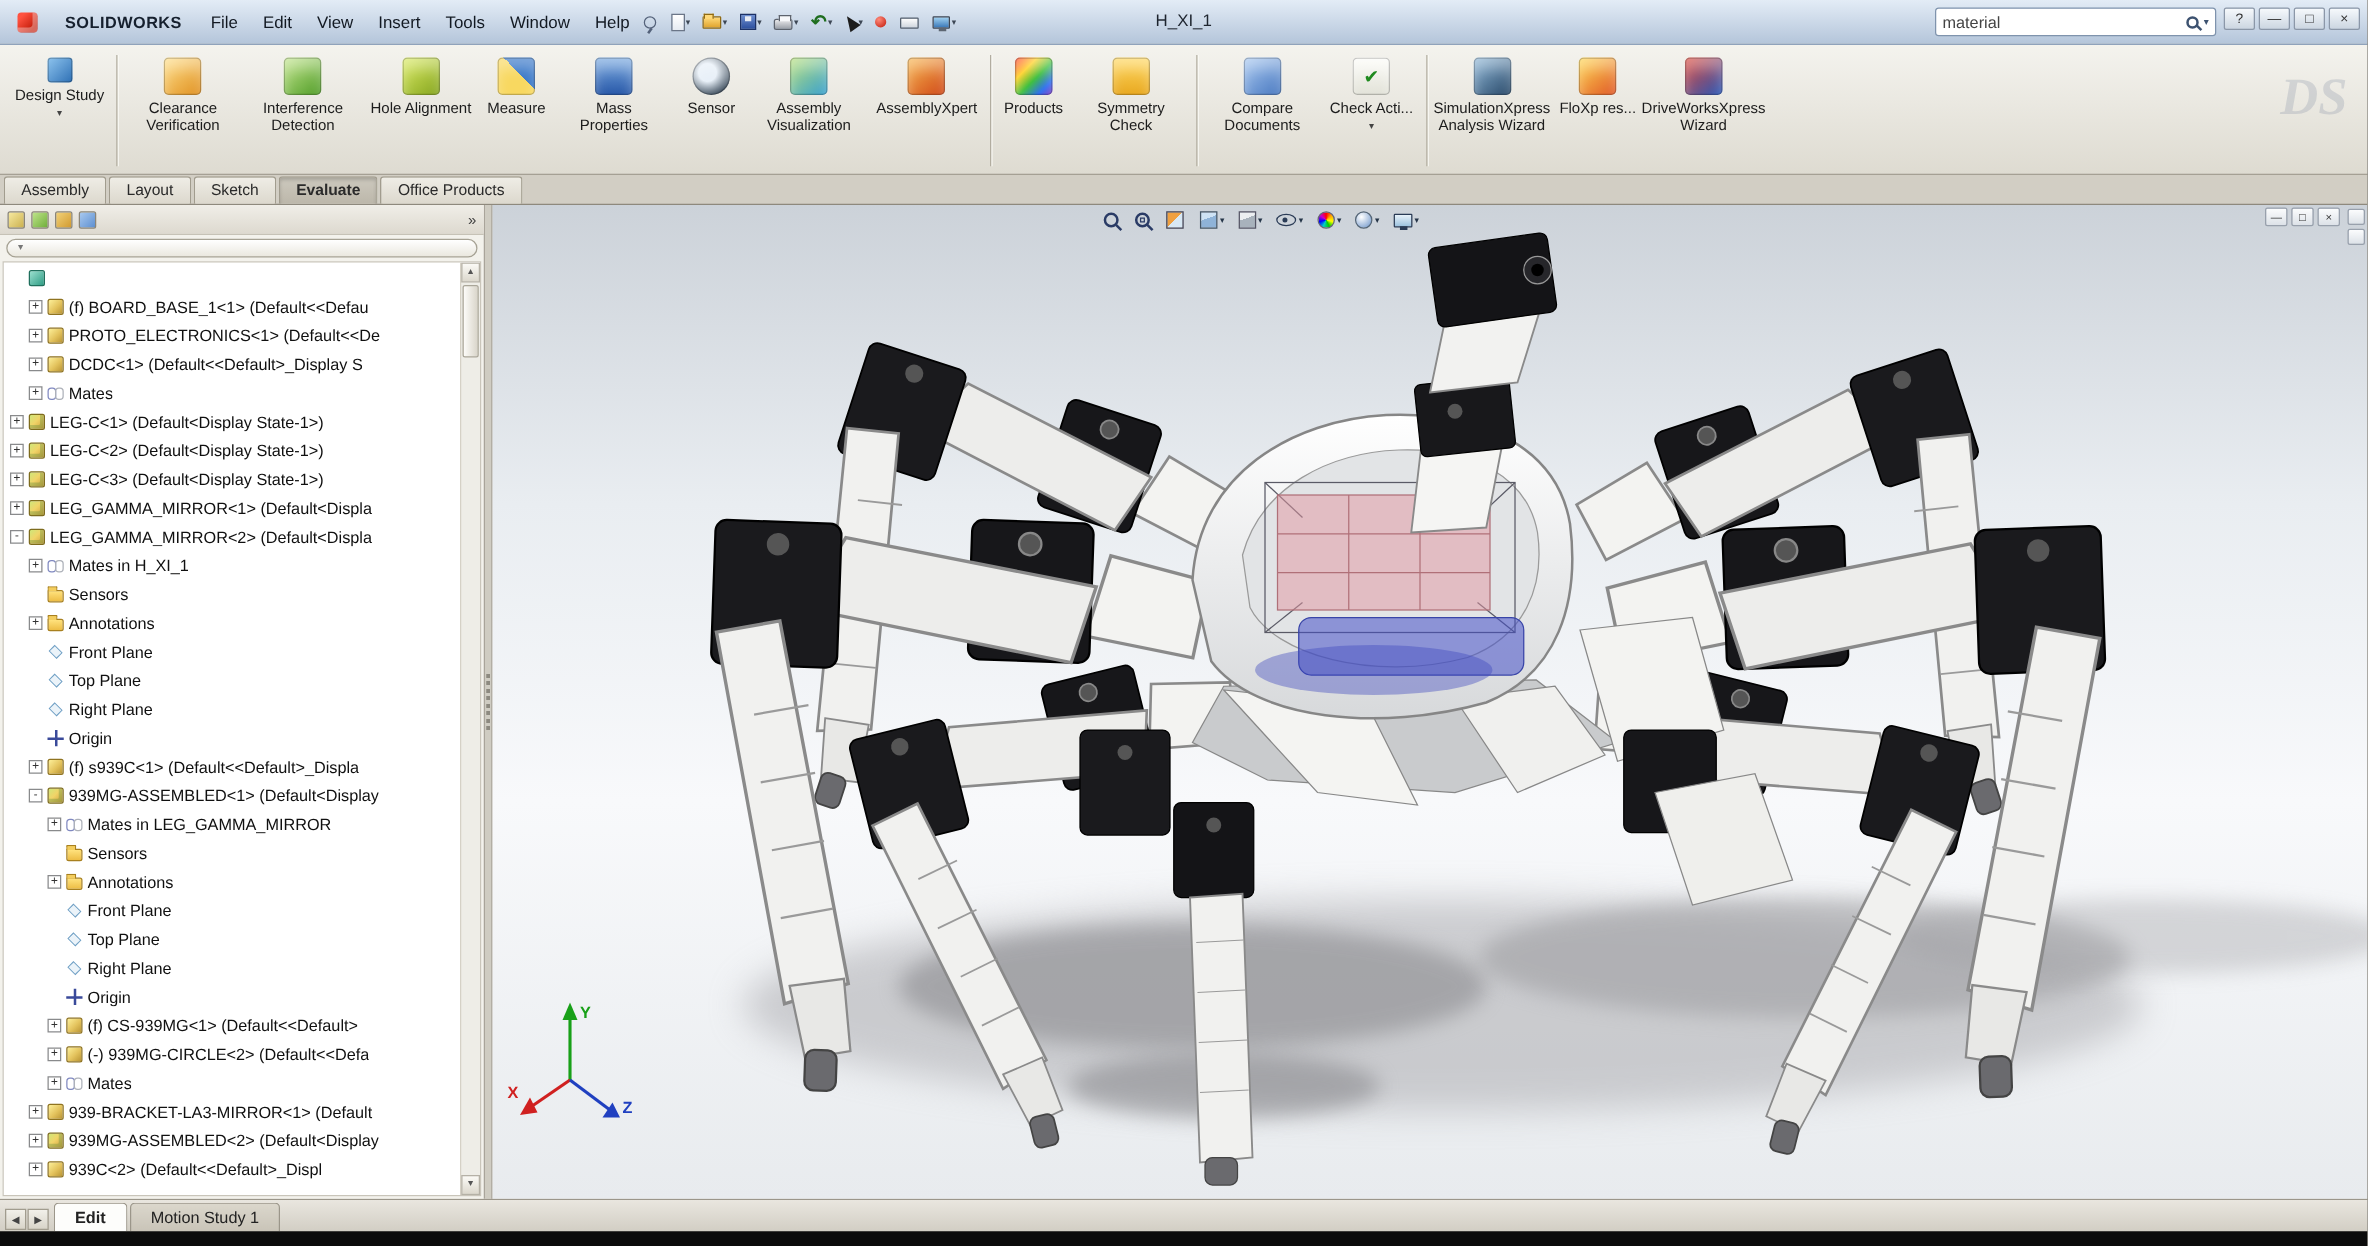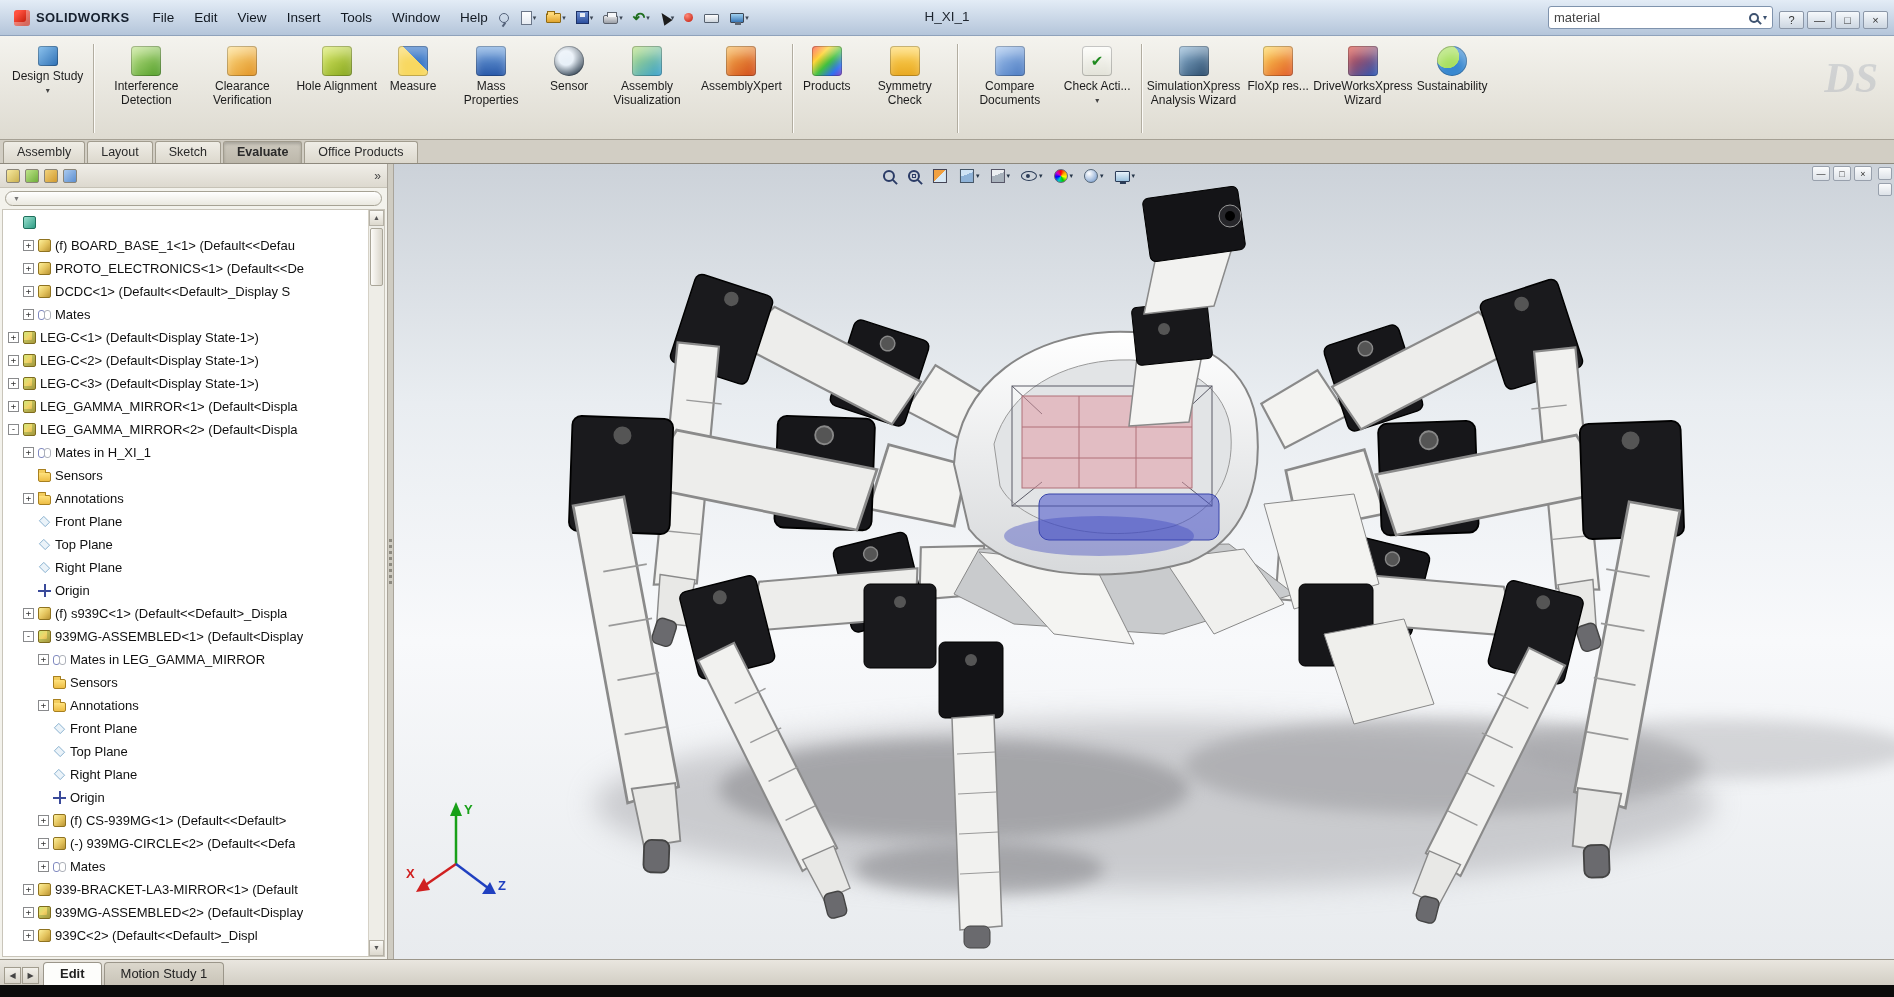--- a/index.html
+++ b/index.html
@@ -2,21 +2,21 @@
 <html><head>
 <meta charset="utf-8">
 <style>
   *{margin:0;padding:0;box-sizing:border-box}
   html,body{width:1894px;height:997px;overflow:hidden;background:#222}
   body{font-family:"Liberation Sans","DejaVu Sans",sans-serif;font-size:13px;color:#1a1a1a}
   .app{width:1894px;height:997px;display:flex;flex-direction:column;background:#d6d2c8}
 
   
   .titlebar{height:36px;background:linear-gradient(#e3ecf6,#b4c5da);border-bottom:1px solid #8fa2bb;display:flex;align-items:center;padding:0 6px;position:relative;flex:0 0 auto}
-  .logo{display:flex;align-items:center;gap:6px;padding:0 8px;font-weight:bold;font-size:13px;letter-spacing:.4px;color:#16202e}
+  .logo{display:flex;align-items:center;gap:22px;padding:0 8px;font-weight:bold;font-size:13px;letter-spacing:.4px;color:#16202e}
   .lmark{width:16px;height:16px;border-radius:3px;background:linear-gradient(135deg,#ff5240 20%,#c01a08 80%);box-shadow:inset -4px -4px 0 rgba(255,255,255,.35)}
   .menus{display:flex;gap:2px;margin-left:6px}
   .menu-item{padding:4px 9px;border-radius:2px;color:#121922;font-size:13.5px;cursor:default}
   .pin{width:10px;height:10px;border:1.6px solid #54627a;border-radius:50%;position:relative;margin:0 8px 0 2px}
   .pin::after{content:"";position:absolute;left:3px;top:8px;width:1.6px;height:5px;background:#54627a;transform:rotate(35deg)}
   .ttools{display:flex;align-items:center;gap:2px}
   .tbtn{display:flex;align-items:center;gap:1px;background:transparent;border:1px solid transparent;border-radius:2px;padding:1px 3px;cursor:default}
   .tarr{font-size:7px;color:#3c4654}
   .ti{position:relative;display:inline-block}
   .ti i{font-style:normal}
@@ -27,21 +27,21 @@
   .ti-save::before{content:"";position:absolute;top:1px;left:3px;right:3px;height:4px;background:#e8ecf4}
   .ti-print{background:linear-gradient(#e8e8ea,#9ba0a8);border:1px solid #5d636d;width:15px;height:9px;border-radius:2px;margin-top:3px}
   .ti-print::before{content:"";position:absolute;top:-4px;left:3px;width:8px;height:4px;background:#f7f8fa;border:1px solid #5d636d;border-bottom:none}
   .ti-undo{color:#1f6e1f;font-size:15px;line-height:15px;font-weight:bold}
   .ti-cursor{width:0;height:0;border-left:5px solid transparent;border-right:5px solid transparent;border-bottom:12px solid #1c1c1c;transform:rotate(-35deg)}
   .ti-dot{width:9px;height:9px;border-radius:50%;background:radial-gradient(circle at 35% 30%,#ff8a7a,#c01808)}
   .ti-kb{width:15px;height:9px;border:1px solid #55606e;background:linear-gradient(#fdfdfd,#cfd6de);border-radius:1px;margin-top:2px}
   .ti-mon{width:14px;height:10px;border:1px solid #3c4654;background:linear-gradient(#9fd0f0,#3a78b8);border-radius:1px}
   .ti-mon::after{content:"";position:absolute;bottom:-3px;left:4px;width:6px;height:3px;background:#5d6672}
   .doc-title{position:absolute;left:50%;transform:translateX(-50%);top:9px;font-size:13.5px;color:#1d242e}
-  .tb-right{margin-left:auto;display:flex;align-items:flex-end;gap:6px}
+  .tb-right{margin-left:auto;display:flex;align-items:flex-start;gap:6px}
   .search{display:flex;align-items:center;background:#fff;border:1px solid #7f93ad;border-radius:3px;height:23px;padding:0 5px;width:225px}
   .search input{border:none;outline:none;flex:1;font-size:13px;color:#444;background:transparent;font-family:inherit}
   .mag{width:10px;height:10px;border:2px solid #3d5270;border-radius:50%;position:relative;flex:0 0 auto}
   .mag::after{content:"";position:absolute;width:6px;height:2px;background:#3d5270;transform:rotate(45deg);right:-5px;bottom:-2px}
   .sarr{font-size:8px;color:#3d5270;margin-left:4px}
   .winbtns{display:flex;gap:3px;align-items:center}
   .wbtn{width:25px;height:18px;border:1px solid #8b97a8;background:linear-gradient(#f6f9fc,#ccd6e1);font-size:11px;line-height:15px;text-align:center;border-radius:2px;color:#333;cursor:default}
 
   
   .ribbon{height:104px;background:linear-gradient(#f4f3ee,#dedbd1);border-bottom:1px solid #a5a094;display:flex;align-items:stretch;padding:3px 6px 1px 6px;position:relative;flex:0 0 auto}
@@ -231,32 +231,32 @@
   <div class="ribbon">
     <div class="rbtn">
       <span class="ric ric-study"></span>
       <span class="rlabel">Design Study</span>
       <span class="rarrow">▾</span>
     </div>
     <div class="vsep"></div>
     <div class="rbuttons">
 
         <div class="rbtn">
+          <span class="ric ric-clear">
+            <i class="rglyph"></i>
+          </span>
+          <span class="rlabel">Clearance Verification</span>
+          <span class="rarrow"></span>
+        </div>
+
+        <div class="rbtn">
           <span class="ric ric-interf">
             <i class="rglyph"></i>
           </span>
           <span class="rlabel">Interference Detection</span>
-          <span class="rarrow"></span>
-        </div>
-
-        <div class="rbtn">
-          <span class="ric ric-clear">
-            <i class="rglyph"></i>
-          </span>
-          <span class="rlabel">Clearance Verification</span>
           <span class="rarrow"></span>
         </div>
 
         <div class="rbtn">
           <span class="ric ric-hole">
             <i class="rglyph"></i>
           </span>
           <span class="rlabel">Hole Alignment</span>
           <span class="rarrow"></span>
         </div>
@@ -351,27 +351,20 @@
         </div>
 
         <div class="rbtn">
           <span class="ric ric-dwx">
             <i class="rglyph"></i>
           </span>
           <span class="rlabel">DriveWorksXpress Wizard</span>
           <span class="rarrow"></span>
         </div>
 
-        <div class="rbtn">
-          <span class="ric ric-sust">
-            <i class="rglyph"></i>
-          </span>
-          <span class="rlabel">Sustainability</span>
-          <span class="rarrow"></span>
-        </div>
       </div>
     <span class="watermark">DS</span>
   </div>
 
   <div class="tabbar">
 
   <span class="ctab">Assembly</span>
       <span class="ctab">Layout</span>
       <span class="ctab">Sketch</span>
       <span class="ctab active">Evaluate</span>

